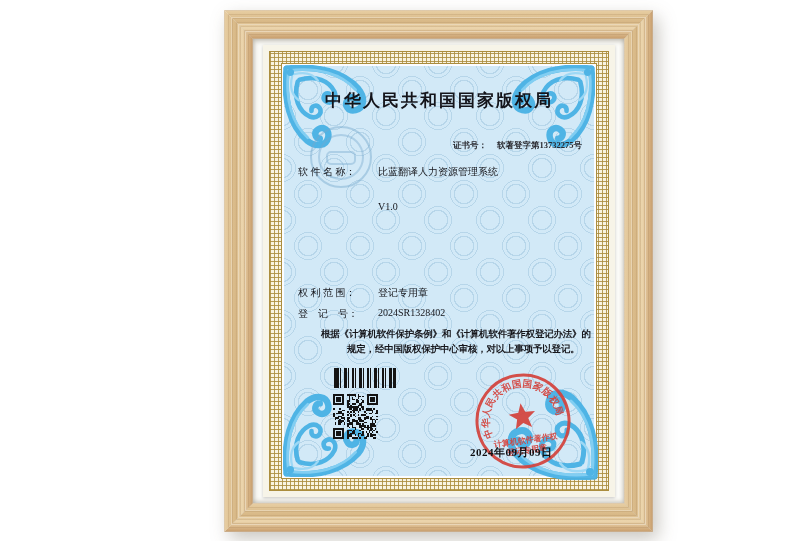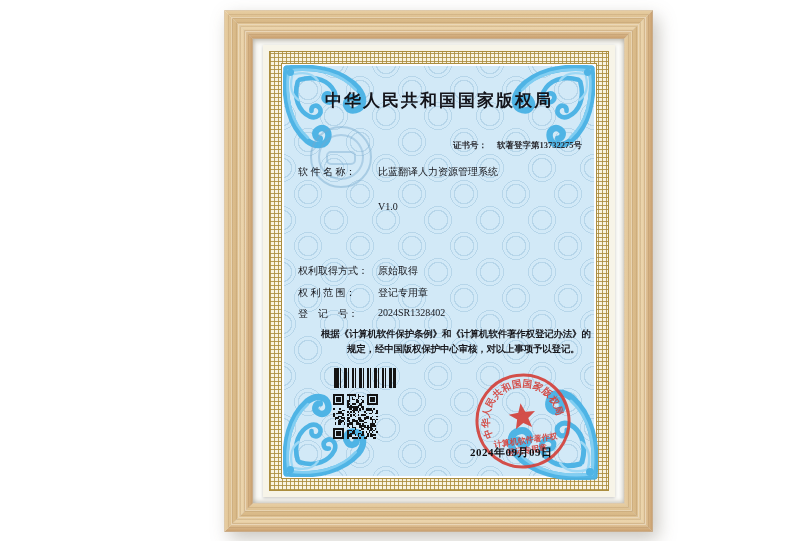--- a/index.html
+++ b/index.html
@@ -136,24 +136,20 @@
       <div class="t certno">
         <span>证书号：</span><span class="gap"></span><span>软著登字第13732275号</span>
       </div>
 
       <div class="t row r-name">
         <span class="lbl">软 件 名 称：</span>
         <span class="val">比蓝翻译人力资源管理系统</span>
       </div>
       <div class="t row r-ver">
         <span class="val">V1.0</span>
-      </div>
-      <div class="t row r-mode">
-        <span class="lbl">权利取得方式：</span>
-        <span class="val">原始取得</span>
       </div>
       <div class="t row r-scope">
         <span class="lbl">权 利 范 围：</span>
         <span class="val">登记专用章</span>
       </div>
       <div class="t row r-regno">
         <span class="lbl">登　记　号：</span>
         <span class="val">2024SR1328402</span>
       </div>
 

